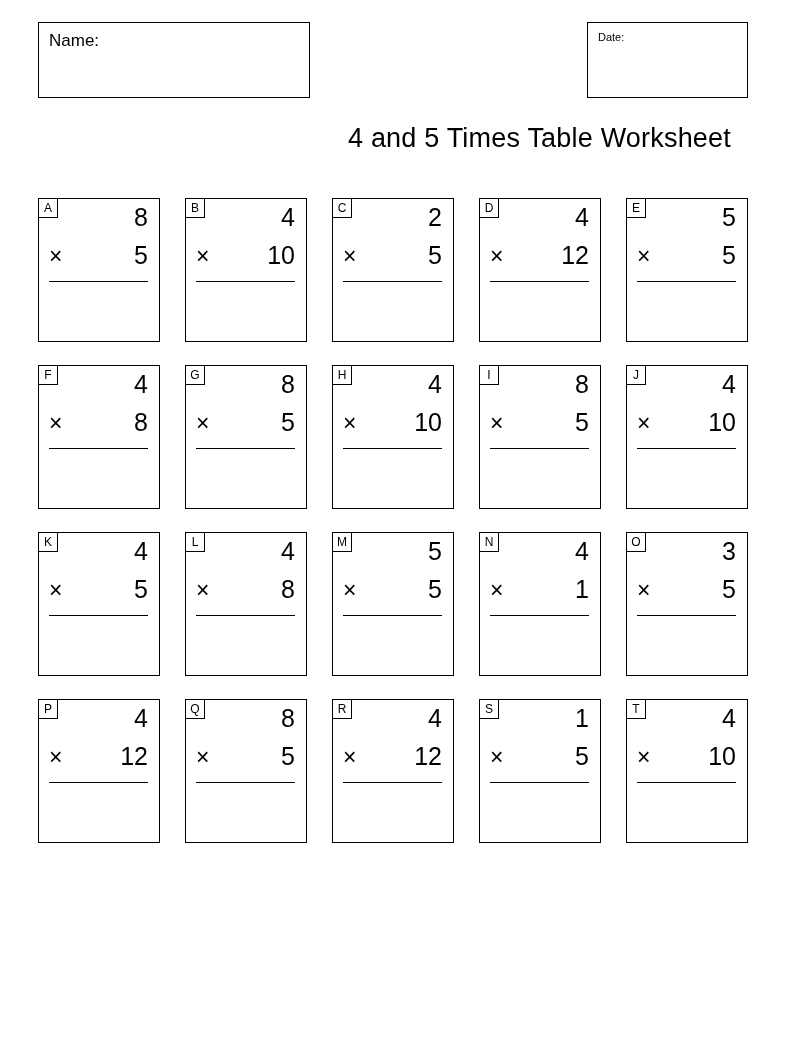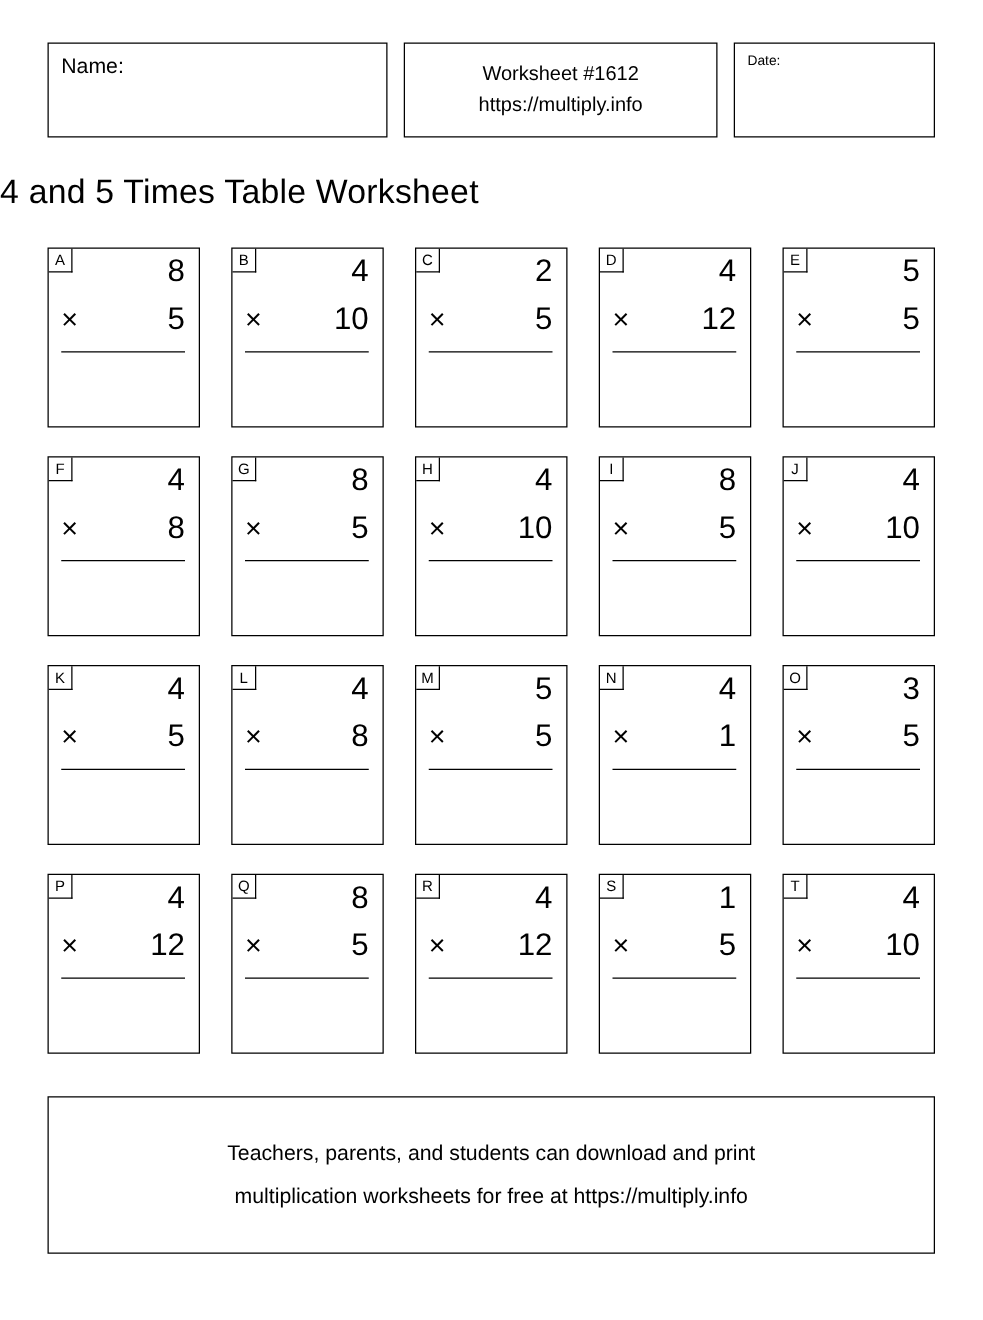--- a/index.html
+++ b/index.html
@@ -29,21 +29,20 @@
     top: 22px;
     left: 38px;
     width: 710px;
     height: 76px;
   }
   .header-box {
     position: absolute;
     border: 1px solid #000;
     box-sizing: border-box;
     height: 76px;
-    margin-top: 12px;
   }
   .name-box {
     left: 0;
     width: 272px;
   }
   .name-label {
     position: absolute;
     left: 10px;
     top: 8px;
     font-size: 17px;
@@ -67,24 +66,24 @@
   .date-label {
     position: absolute;
     left: 10px;
     top: 8px;
     font-size: 11px;
   }
 
   
   .worksheet-heading {
     position: absolute;
-    top: 138px;
+    top: 123px;
     left: 0;
     width: 731px;
-    text-align: left;
+    text-align: right;
     font-size: 27px;
     letter-spacing: 0.2px;
   }
 
   
   .grid {
     position: absolute;
     top: 198px;
     left: 38px;
     width: 712px;
@@ -158,24 +157,20 @@
 </style>
 </head>
 <body>
 
 <div class="page">
 
   <div class="header-row">
     <div class="header-box name-box">
       <span class="name-label">Name:</span>
     </div>
-    <div class="header-box title-box">
-      <div class="title-line">Worksheet #1612</div>
-      <div class="title-line">https://multiply.info</div>
-    </div>
     <div class="header-box date-box">
       <span class="date-label">Date:</span>
     </div>
   </div>
 
   <div class="worksheet-heading">4 and 5 Times Table Worksheet</div>
 
   <div class="grid">
       <div class="problem">
         <div class="problem-letter">A</div>
@@ -432,18 +427,14 @@
           </div>
           <div class="row-b">
             <span class="op">×</span>
             <span>10</span>
           </div>
           <div class="rule"></div>
         </div>
       </div>
     </div>
 
-  <div class="footer-box">
-    <div class="footer-line">Teachers, parents, and students can download and print</div>
-    <div class="footer-line">multiplication worksheets for free at https://multiply.info</div>
-  </div>
 
 </div>
 
 </body></html>

